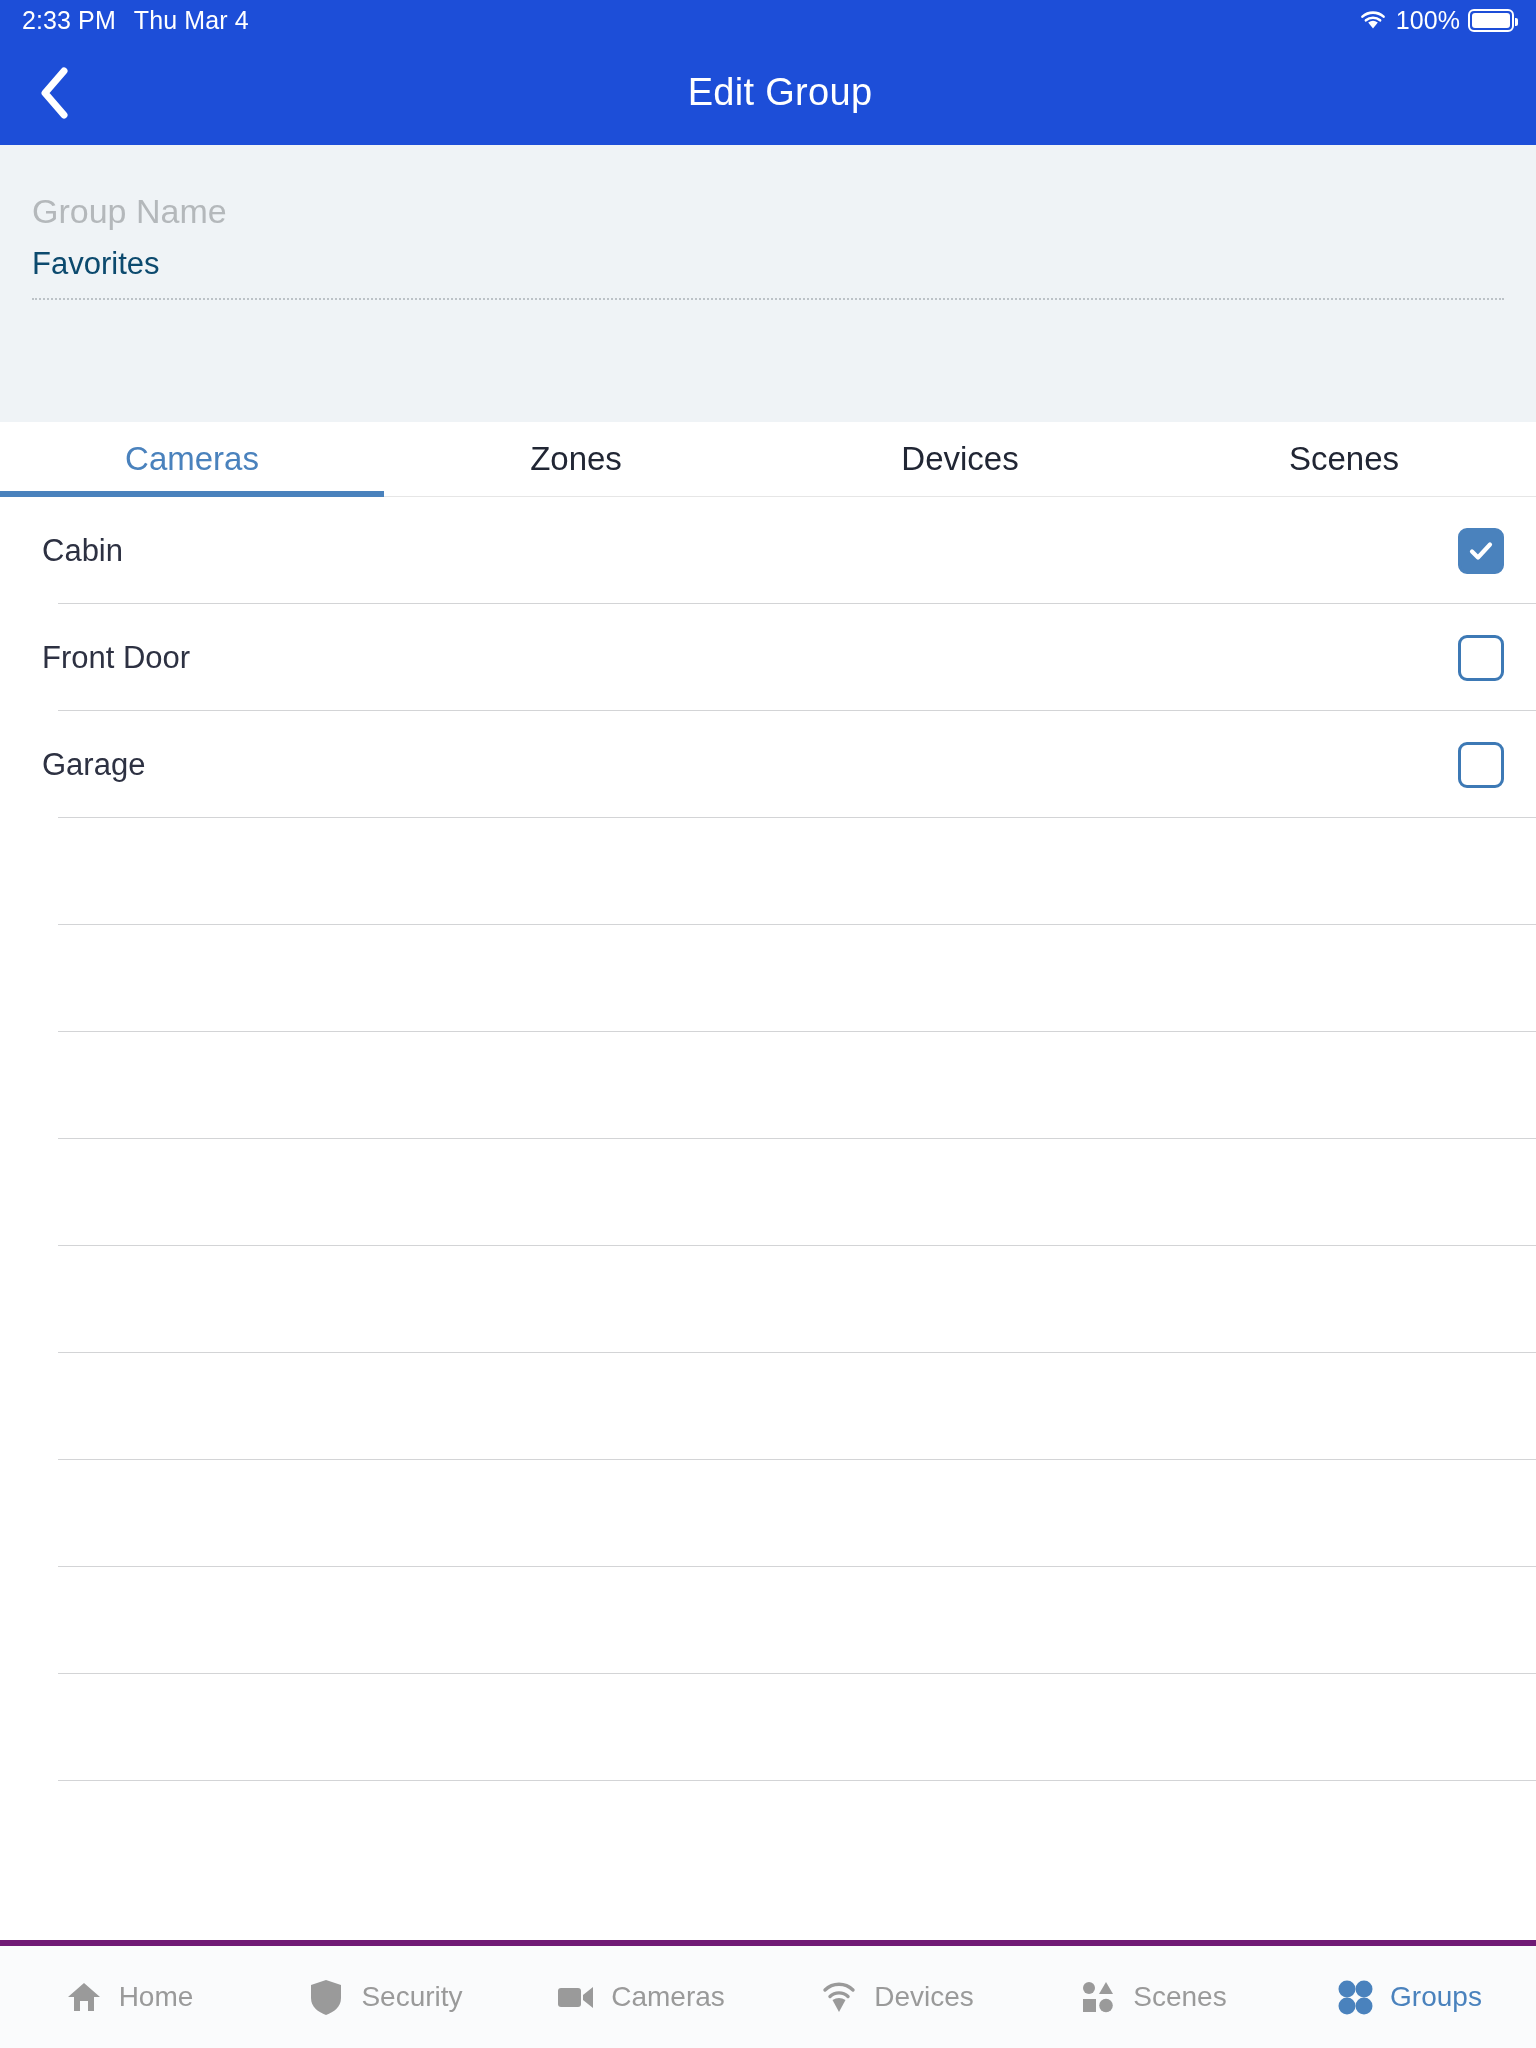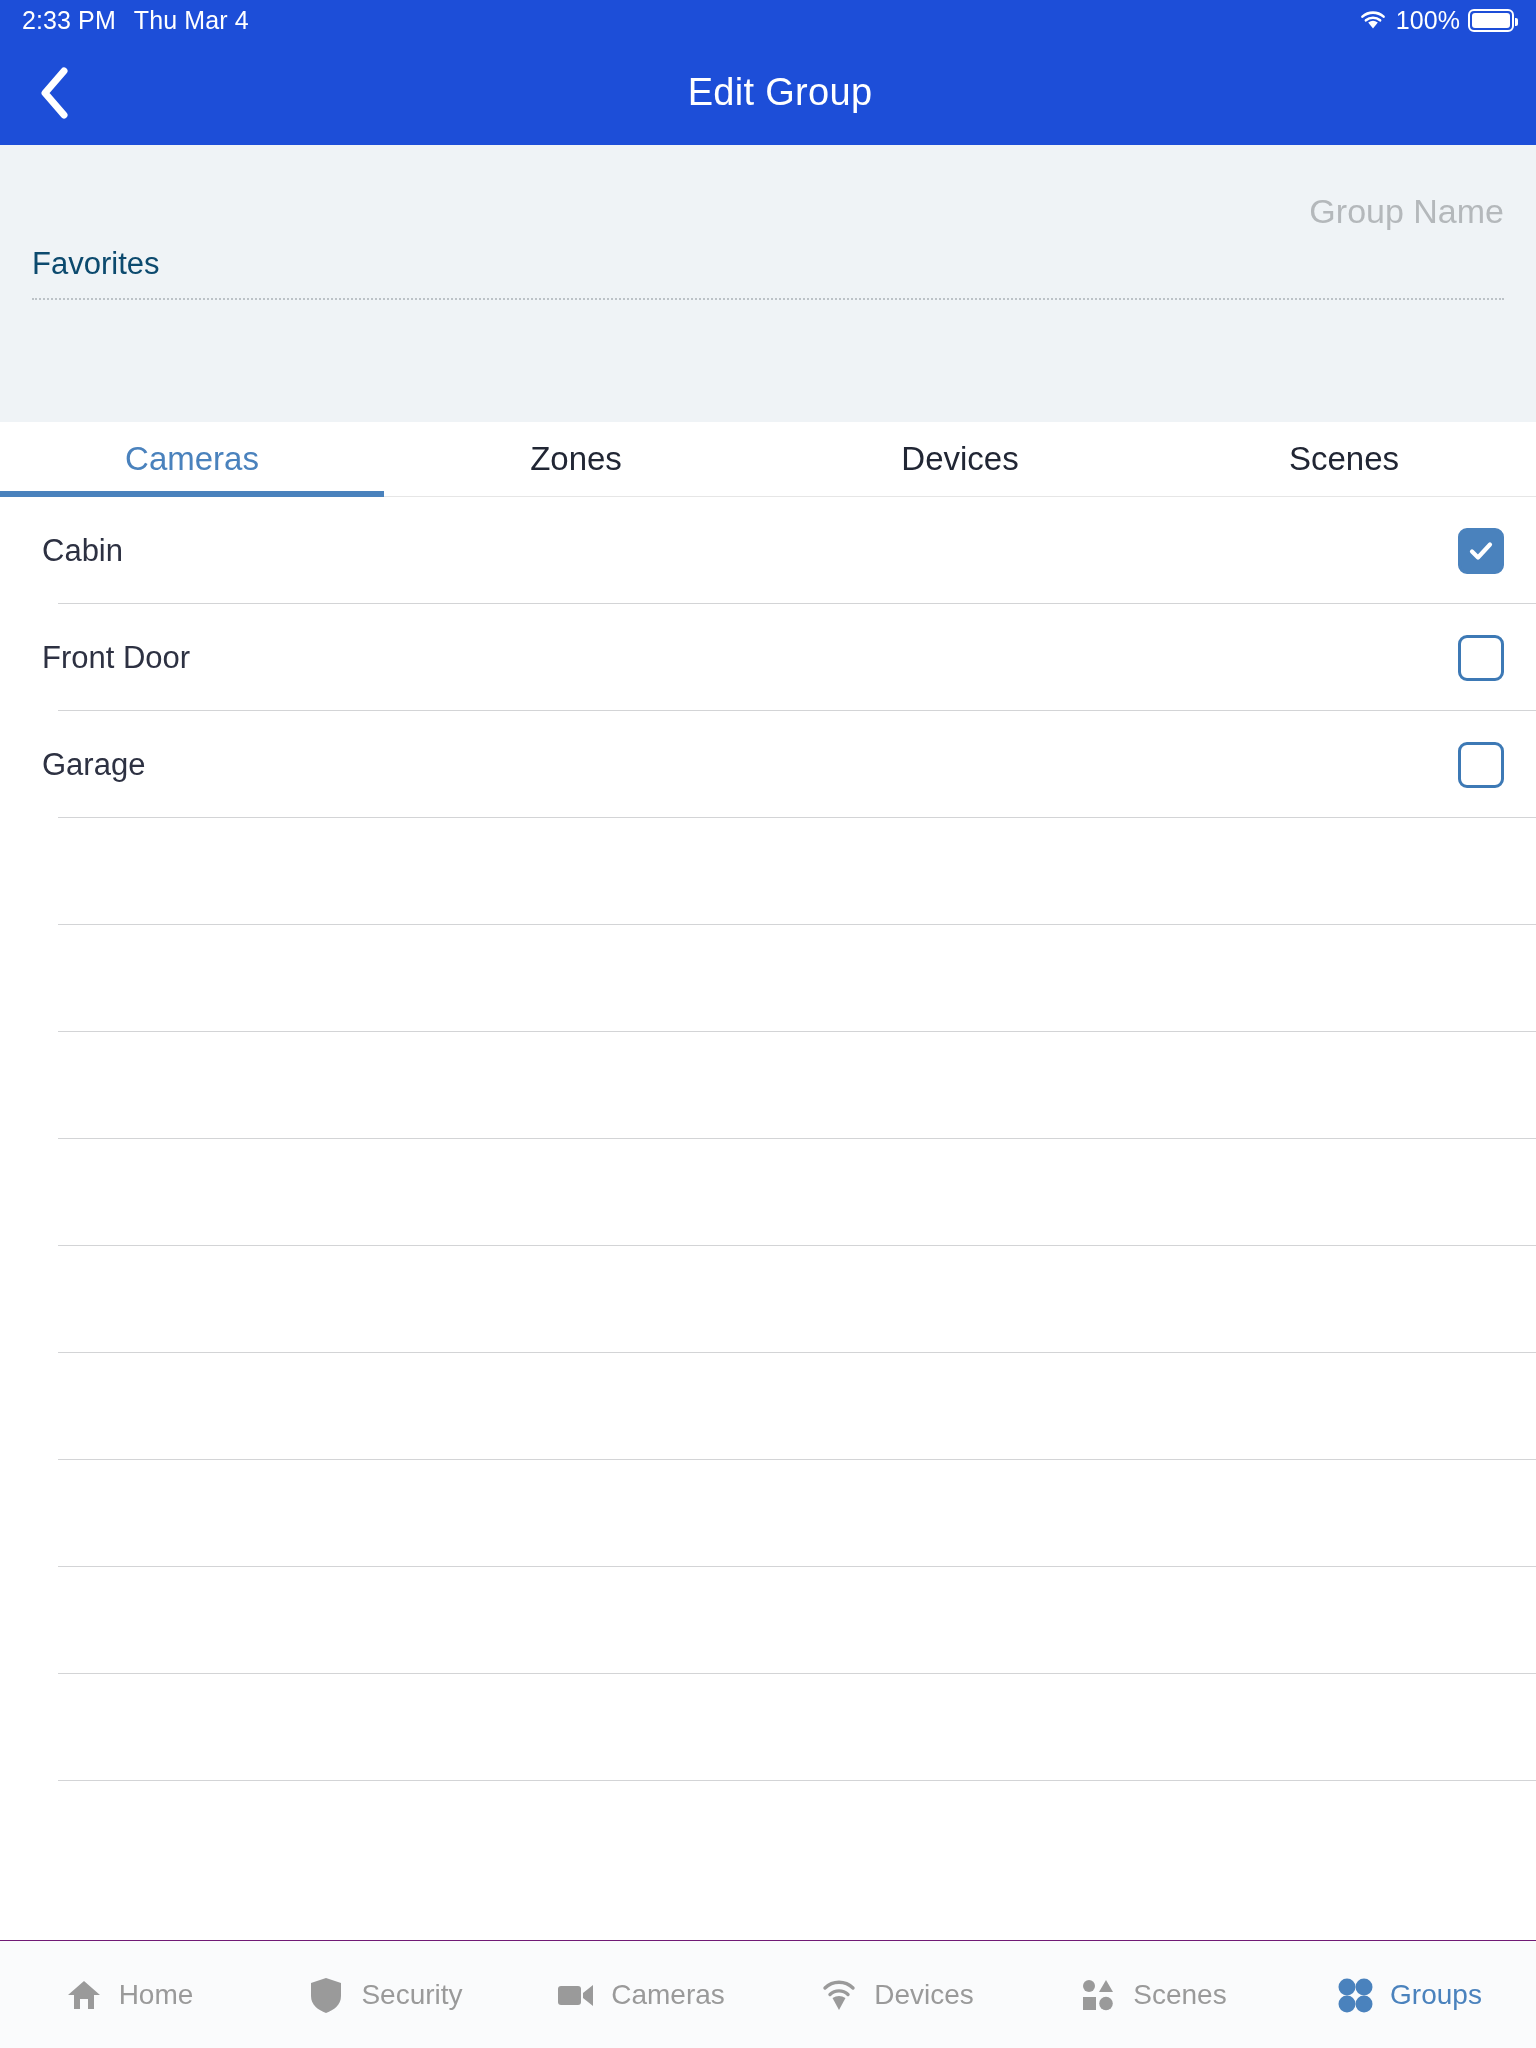--- a/index.html
+++ b/index.html
@@ -116,21 +116,20 @@
     padding: 48px 32px 0 32px;
     height: 277px;
     flex: 0 0 auto;
   }
   .field-label {
     color: #b4b8bb;
     font-size: 34px;
     font-weight: 400;
     line-height: 1.1;
     margin-bottom: 16px;
-    text-align: right;
   }
   .field-value-wrap {
     padding-bottom: 16px;
     border-bottom: 2px dotted #bcc2c7;
   }
   .field-value {
     color: #0c4a6e;
     font-size: 31px;
     font-weight: 400;
     background: transparent;
@@ -216,21 +215,21 @@
     border-color: #4a82bd;
   }
   .checkbox .tick { display: none; }
   .checkbox.checked .tick { display: block; }
 
   
   .bottomnav {
     height: 108px;
     flex: 0 0 auto;
     background: #fafbfc;
-    border-top: 1px solid #701a75;
+    border-top: 6px solid #701a75;
     display: flex;
     align-items: center;
   }
   .navitem {
     flex: 1 1 0;
     display: flex;
     align-items: center;
     justify-content: center;
     gap: 14px;
     color: #9a9a9a;

